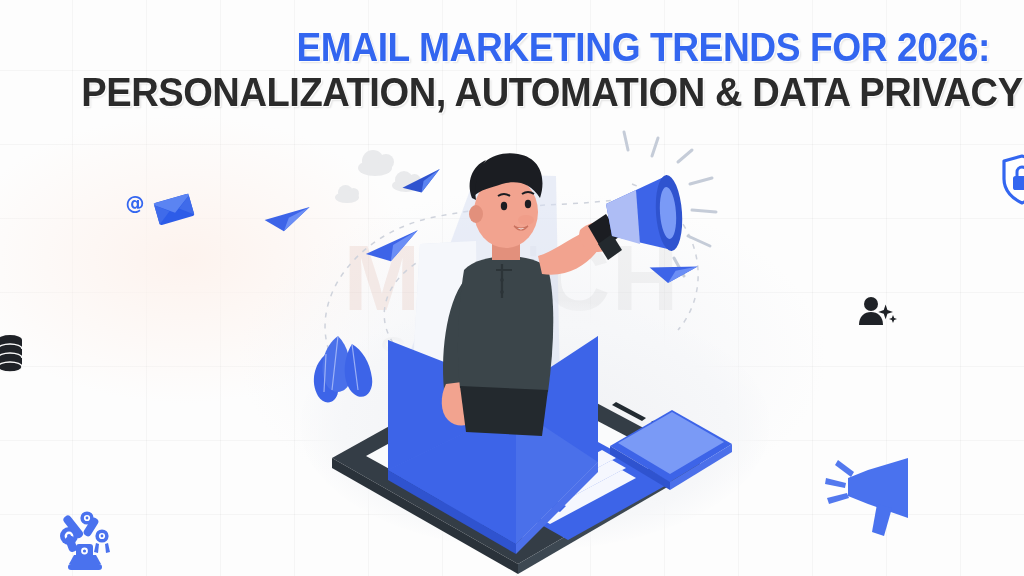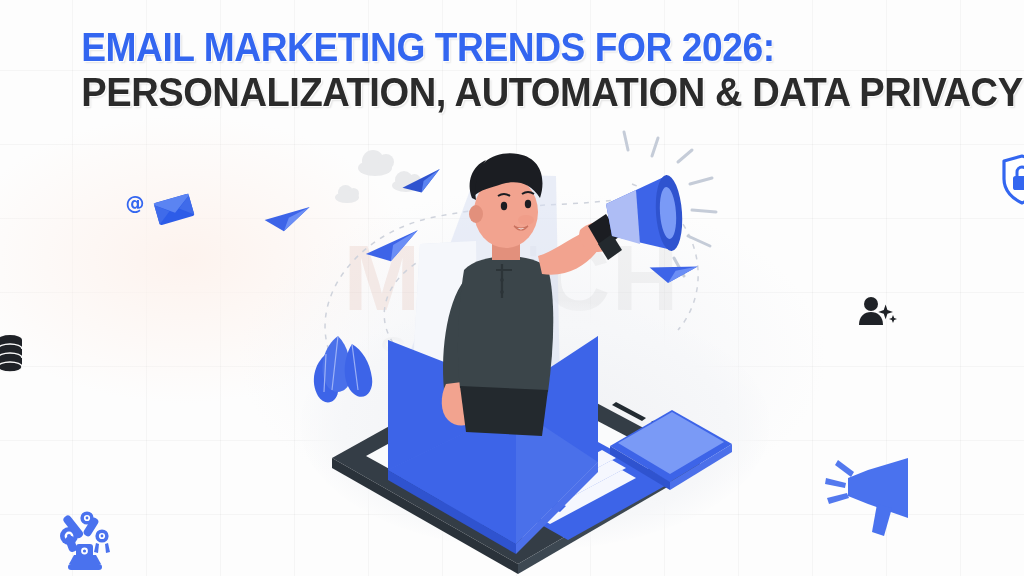--- a/index.html
+++ b/index.html
@@ -50,21 +50,21 @@
     color:rgba(120,120,120,0.085); margin-top:4px;
   }
   .wm-tag{
     font-size:20px; font-style:italic; letter-spacing:0.5px;
     color:rgba(150,130,120,0.13); margin-top:6px;
   }
 
   
   .headline{
     position:absolute; left:0; right:0; top:26px;
-    text-align:left; z-index:40;padding-left:47px;
+    text-align:right; z-index:40;padding-left:47px;
   }
   .hl-line{
     font-weight:bold;
     font-stretch:condensed;
     letter-spacing:-0.5px;
     line-height:1.06;
     white-space:nowrap;
   }
   .hl-1{
     font-size:40px;

